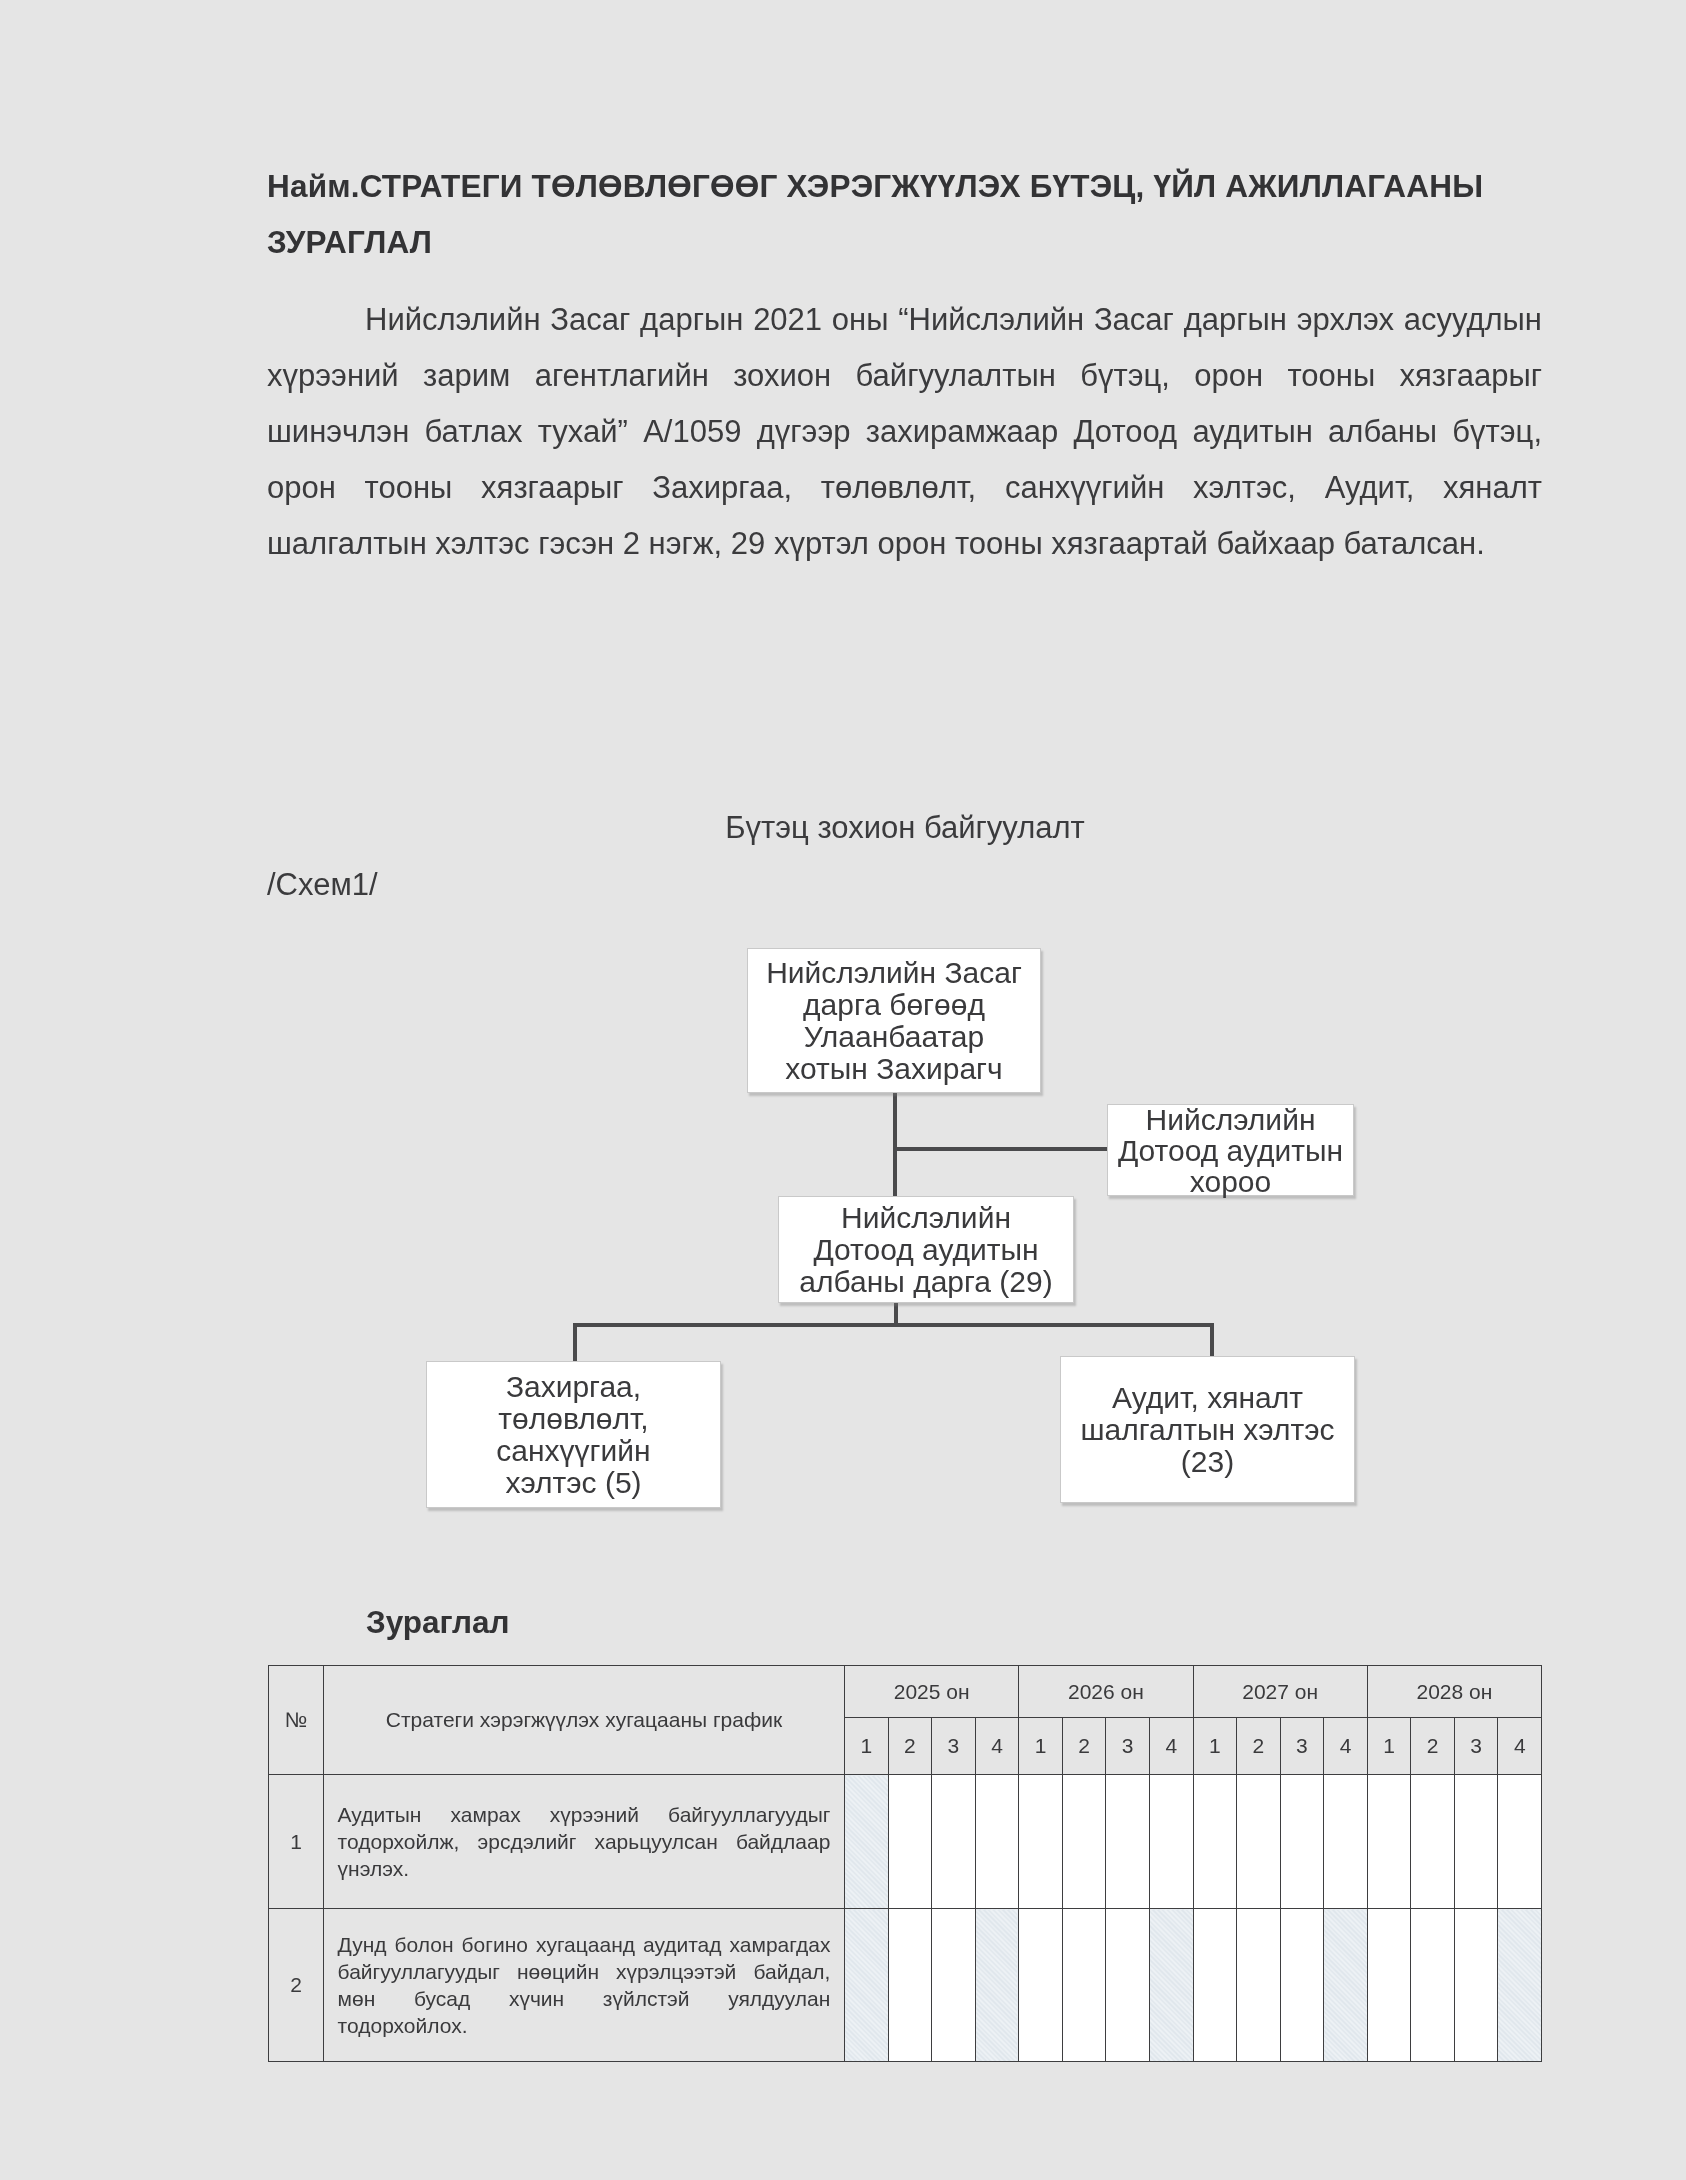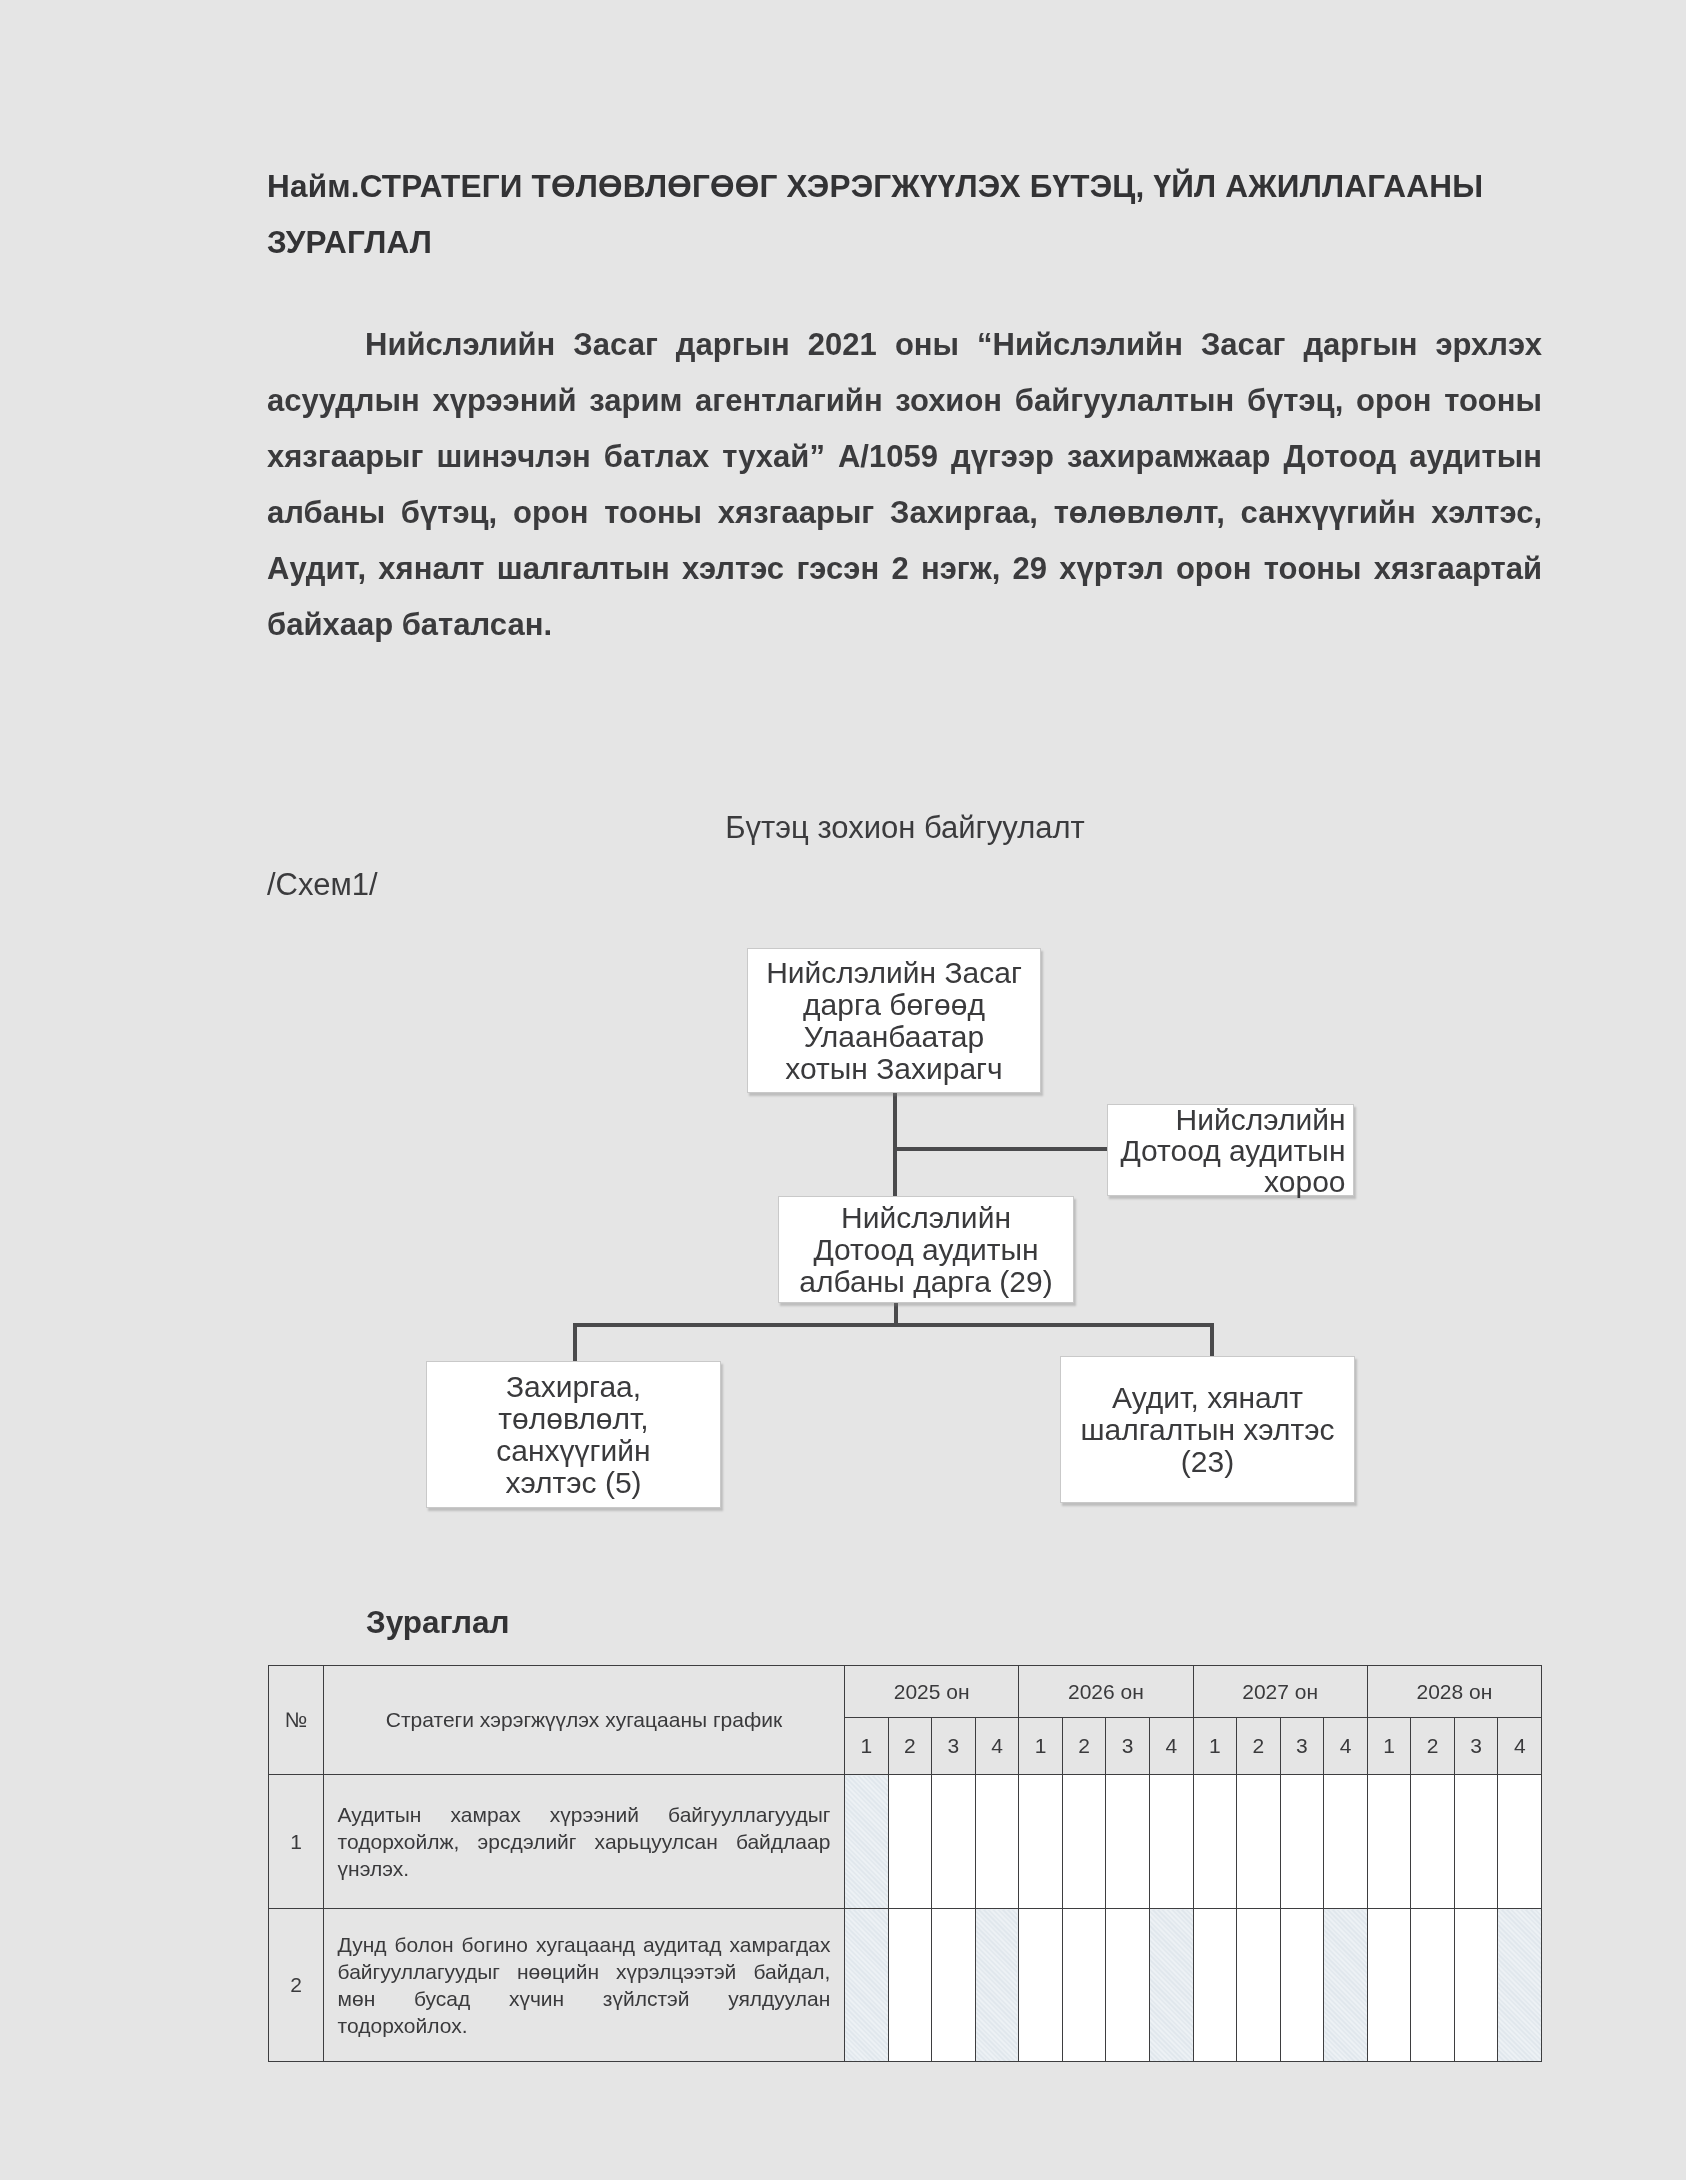--- a/index.html
+++ b/index.html
@@ -7,21 +7,21 @@
          font-family: "Liberation Sans", sans-serif; color: #3a3a3c; }
   .page { position: absolute; left: 0; top: 0; width: 1687px; height: 2181px; background: #e5e5e5; }
 
   .heading { position: absolute; left: 267px; top: 158px; width: 1278px;
              font-size: 31.5px; font-weight: bold; line-height: 56px; color: #333335;
              letter-spacing: 0.2px; }
 
   .para { position: absolute; left: 267px; width: 1275px; font-size: 31px;
           line-height: 56px; text-align: justify; color: #3b3b3d; }
   .para .indent { display: inline-block; width: 98px; }
-  .para1 { top: 317px; font-weight: bold; }
+  .para1 { top: 292px; }
   .para2 { top: 639px; }
 
   .caption { position: absolute; top: 810px; left: 0; width: 1810px; text-align: center;
              font-size: 31px; color: #3b3b3d; }
   .schema-label { position: absolute; left: 267px; top: 867px; font-size: 31px; color: #3b3b3d; }
 
   
   .box { position: absolute; background: #fff; border: 1.7px solid #c9c9c9;
          box-shadow: 1.7px 2.6px 1.7px rgba(120,120,120,0.35);
          text-align: center; font-size: 30px; line-height: 32px; color: #3a3a3c;
@@ -70,21 +70,21 @@
   <div class="line" style="left:894px; top:1147px; width:215px; height:4.3px;"></div>
   <div class="line" style="left:894px; top:1303px; width:4.3px; height:22px;"></div>
   <div class="line" style="left:573px; top:1323px; width:641px; height:4.3px;"></div>
   <div class="line" style="left:573px; top:1323px; width:4.3px; height:39px;"></div>
   <div class="line" style="left:1210px; top:1323px; width:4.3px; height:34px;"></div>
 
   <div class="box box-top">
       <span style="display:block; width:256px;">Нийслэлийн Засаг дарга бөгөөд Улаанбаатар хотын Захирагч</span>
     </div>
   <div class="box box-committee">
-      <span style="display:block; width:230px;text-align:right;">Нийслэлийн Дотоод аудитын хороо</span>
+      <span style="display:block; width:230px;">Нийслэлийн Дотоод аудитын хороо</span>
     </div>
   <div class="box box-middle">
       <span style="display:block; width:273px;">Нийслэлийн Дотоод аудитын албаны дарга (29)</span>
     </div>
   <div class="box box-left">
       <span style="display:block; width:213px;">Захиргаа, төлөвлөлт, санхүүгийн хэлтэс (5)</span>
     </div>
   <div class="box box-right">
       <span style="display:block; width:281px;">Аудит, хяналт шалгалтын хэлтэс (23)</span>
     </div>

